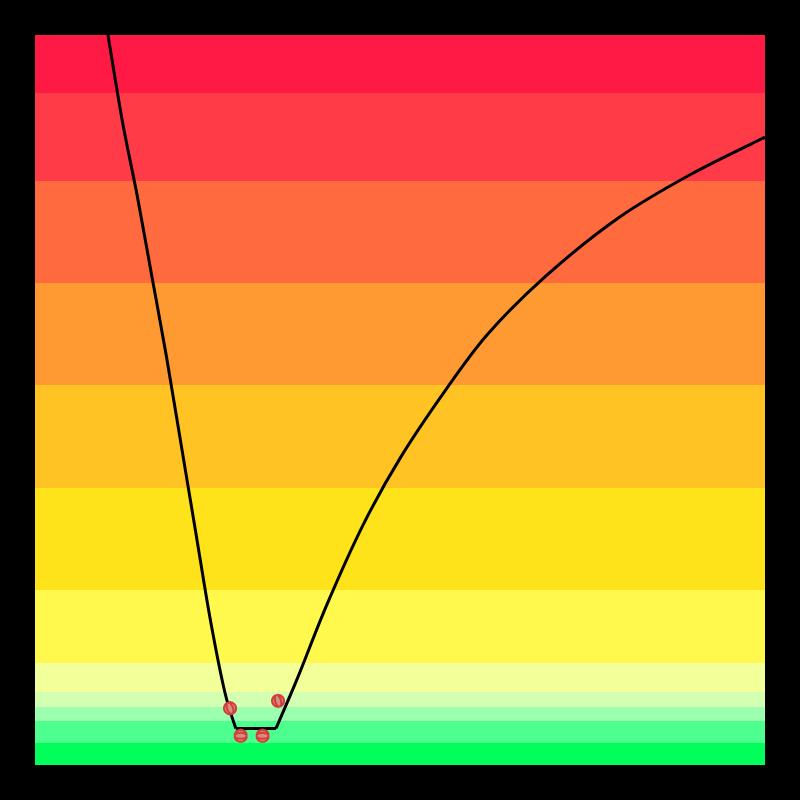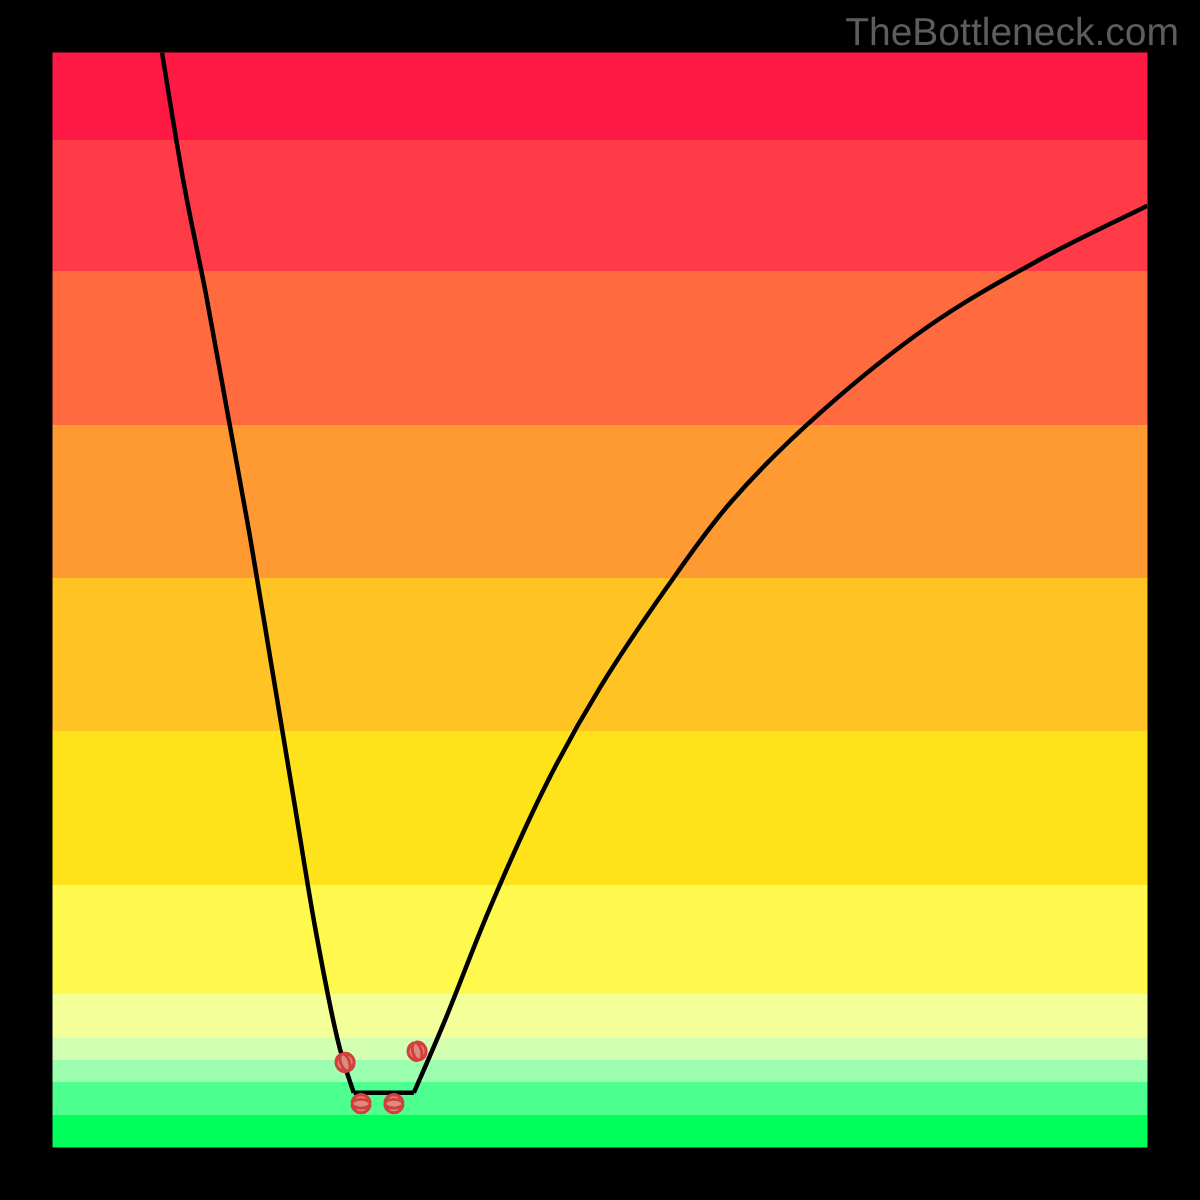--- a/index.html
+++ b/index.html
@@ -81,14 +81,13 @@
        a 6 6 0 1 1 0 -2.4000000000000004
        q -6 -3.5999999999999996 -12 0 Z" class="peanut" transform="translate(211.7 700.8) rotate(0)"></path>
         <path d="M -12 -1.2000000000000002
        a 6 6 0 1 1 0 2.4000000000000004
        q 6 3.5999999999999996 12 0
        a 6 6 0 1 1 0 -2.4000000000000004
        q -6 -3.5999999999999996 -12 0 Z" class="peanut" transform="translate(233.6 700.8) rotate(0)"></path>
       </g>
   </svg>
 
-  <div class="watermark">TheBottleneck.com</div>
 </div>
 
 </body></html>

